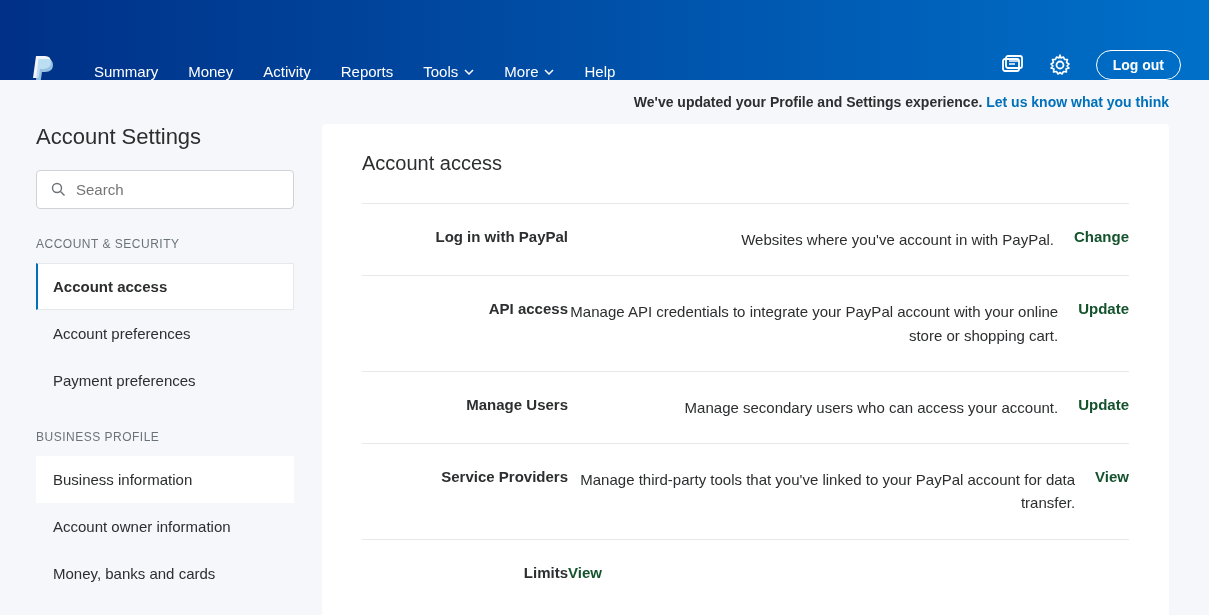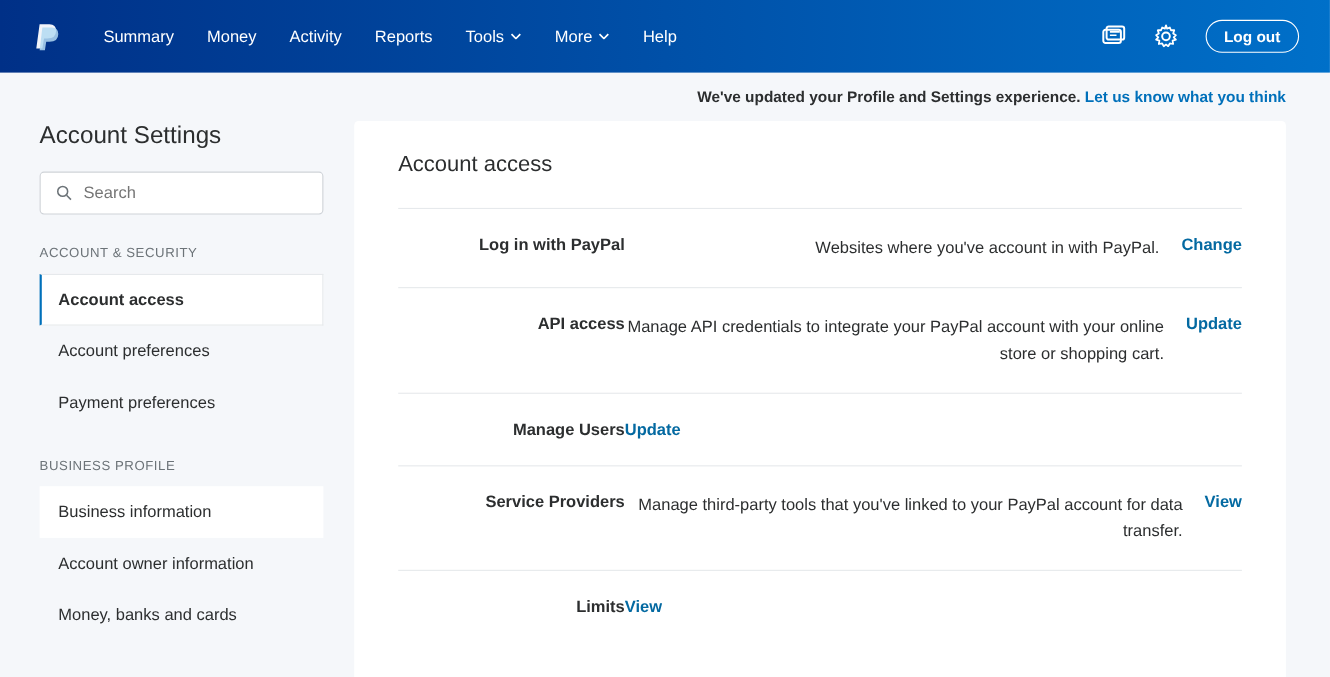--- a/index.html
+++ b/index.html
@@ -1,19 +1,19 @@
 <!DOCTYPE html>
 <html><head>
 <meta charset="utf-8">
 <style>
   * { margin: 0; padding: 0; box-sizing: border-box; }
   body { font-family: -apple-system, BlinkMacSystemFont, "Segoe UI", Helvetica, Arial, sans-serif; background: #f5f7fa; color: #2c2e2f; width: 1209px; }
   
   
-  .header { background: linear-gradient(90deg, #003087 0%, #0070c9 100%); height: 66px; display: flex; align-items: center; padding: 0 28px 0 32px; }
+  .header { background: linear-gradient(90deg, #003087 0%, #0070c9 100%); height: 80px; display: flex; align-items: flex-end; padding: 0 28px 0 32px; }
   .logo { width: 22px; height: 26px; margin-right: 40px; }
   .nav { display: flex; gap: 30px; flex: 1; }
   .nav-item { color: #fff; font-size: 15px; cursor: pointer; display: flex; align-items: center; gap: 6px; }
   .chevron { width: 10px; height: 6px; }
   .header-right { display: flex; align-items: center; gap: 24px; }
   .icon-btn { width: 24px; height: 24px; cursor: pointer; }
   .logout { border: 1.5px solid #fff; color: #fff; padding: 6px 16px; border-radius: 20px; font-size: 14px; cursor: pointer; background: transparent; font-weight: 600; }
   
   
   .notice { text-align: right; padding: 14px 40px 14px 0; font-size: 14px; color: #2c2e2f; font-weight: 600; }
@@ -33,21 +33,21 @@
   .sidebar-item { padding: 14px 16px; font-size: 15px; color: #2c2e2f; cursor: pointer; border: 1px solid transparent; }
   .sidebar-item.active { background: #fff; border: 1px solid #e6e9ec; border-left: 2px solid #0070ba; font-weight: 700; padding-left: 15px; }
   .sidebar-item.highlighted { background: #fff; }
   
   
   .main { flex: 1; background: #fff; border-radius: 4px; padding: 28px 40px 0 40px; min-height: 510px; }
   .panel-title { font-size: 20px; font-weight: 400; color: #2c2e2f; margin-bottom: 28px; }
   .row { display: flex; align-items: flex-start; padding: 24px 0; border-top: 1px solid #e6e9ec; text-align: right; }
   .row-label { width: 206px; font-weight: 700; font-size: 15px; flex-shrink: 0; color: #2c2e2f; }
   .row-desc { flex: 1; font-size: 15px; color: #2c2e2f; line-height: 1.55; padding-right: 20px; }
-  .row-action { color: #0369a1; font-weight: 700; font-size: 15px; cursor: pointer; flex-shrink: 0; }
+  .row-action { color: #14532d; font-weight: 700; font-size: 15px; cursor: pointer; flex-shrink: 0; }
   
   
   .annotation { position: absolute; pointer-events: none; }
 </style>
 </head>
 <body>
 
 <div class="header">
   <svg class="logo" viewBox="0 0 22 26">
     <path d="M4 2 L13 2 Q19 2 19 8 Q19 15 11 15 L8 15 L6.5 24 L1 24 Z" fill="#fff" opacity="0.95"></path>
@@ -128,20 +128,21 @@
     </div>
 
     <div class="row">
       <div class="row-label">API access</div>
       <div class="row-desc">Manage API credentials to integrate your PayPal account with your online store or shopping cart.</div>
       <div class="row-action">Update</div>
     </div>
 
     <div class="row">
       <div class="row-label">Manage Users</div>
+      <div class="row-desc">Manage secondary users who can access your account.</div>
       <div class="row-action">Update</div>
     </div>
 
     <div class="row">
       <div class="row-label">Service Providers</div>
       <div class="row-desc">Manage third-party tools that you've linked to your PayPal account for data transfer.</div>
       <div class="row-action">View</div>
     </div>
 
     <div class="row">

